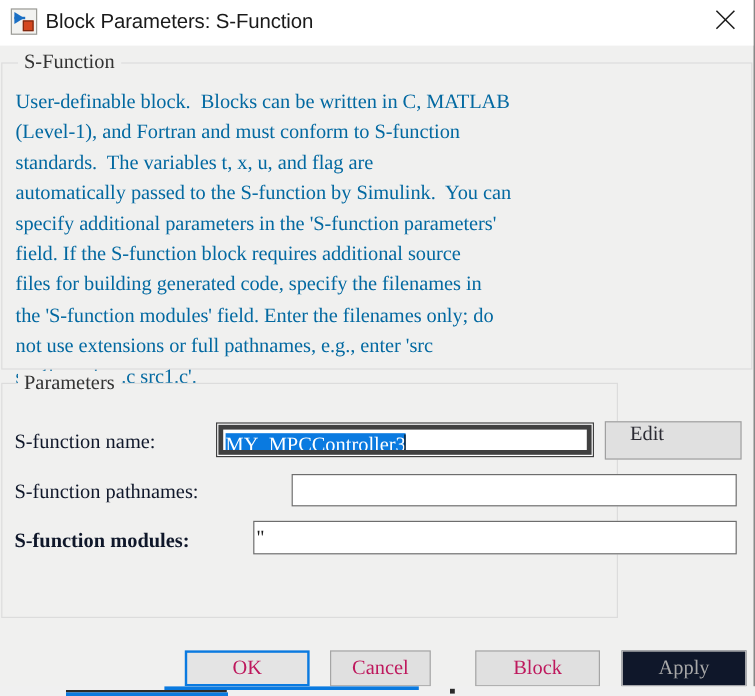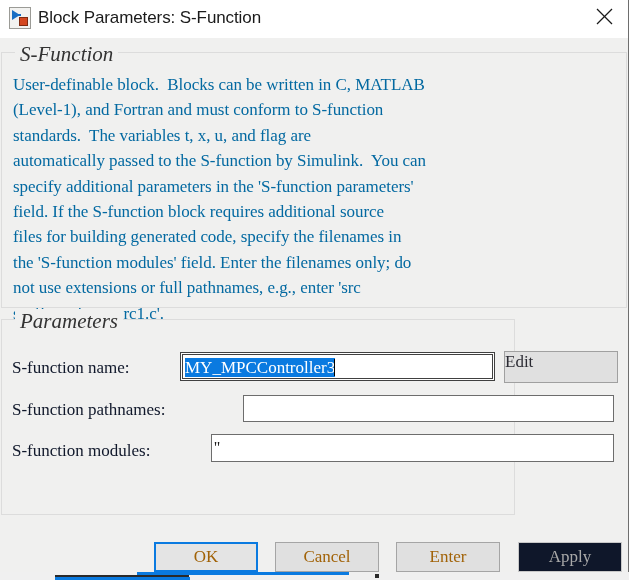--- a/index.html
+++ b/index.html
@@ -91,24 +91,23 @@
     border: 1px solid #dcdcdc;
     box-sizing: border-box;
     background: transparent;
   }
   .groupbox-legend {
     position: absolute;
     top: -11px;
     left: 13px;
     padding: 0 5px;
     background: #f0f0ef;
-    font-size: 21px;
+    font-size: 17px;
     color: #333333;
     white-space: nowrap;
-    font-style: italic;
   }
 
   #group-sfunction {
     left: 1px;
     top: 52px;
     width: 626px;
     height: 256px;
   }
   #desc-text {
     position: absolute;
@@ -143,21 +142,21 @@
     box-sizing: border-box;
     font-family: "Liberation Serif", "DejaVu Serif", serif;
     font-size: 17px;
     color: #1a1a1a;
     padding: 0 2px;
     line-height: 26px;
     white-space: nowrap;
     overflow: hidden;
   }
   .text-input.focused {
-    border: 3px solid #404040;
+    border: 6px solid #404040;
     outline: 1px solid #ffffff;
     outline-offset: -2px;
   }
   .sel {
     background: #0a7ae0;
     color: #ffffff;
   }
   #caret {
     display: inline-block;
     width: 1px;
@@ -174,53 +173,54 @@
     position: absolute;
     left: 504px; top: 351px;
     width: 114px; height: 32px;
     background: #e0e0e0;
     border: 1px solid #a0a0a0;
     box-sizing: border-box;
     font-family: "Liberation Serif", "DejaVu Serif", serif;
     font-size: 17px;
     color: #2b2b33;
     cursor: default;
+    padding-left: 20px;
   }
 
   
   #label-params { left: 12px;  top: 400px; }
   #input-params { left: 243px; top: 395px; width: 371px; height: 27px; }
 
   
-  #label-modules { left: 12px; top: 441px; }
+  #label-modules { left: 12px; top: 441px; font-weight: bold; }
   #input-modules { left: 211px; top: 434px; width: 403px; height: 28px; }
 
   
   .dlg-button {
     position: absolute;
     top: 542px;
     height: 30px;
     background: #e0e0e0;
     border: 1px solid #a5a5a5;
     box-sizing: border-box;
     font-family: "Liberation Serif", "DejaVu Serif", serif;
     font-size: 17px;
-    color: #a16207;
+    color: #be185d;
     cursor: default;
     text-align: center;
     line-height: 28px;
   }
   #btn-ok {
     left: 154px;
     width: 104px;
     border: 2px solid #0a7ae0;
     background: #e4e4e4;
     line-height: 26px;
   }
-  #btn-cancel { left: 275px; width: 104px; }
+  #btn-cancel { left: 275px; width: 84px; }
   #btn-help   { left: 396px; width: 104px; }
   #btn-apply  {
     left: 518px; width: 104px;
     background: #0f172a;
     border: 1px solid #c8c8c8;
     color: #a8a8a8;
   }
 
   
   #bg-strip {
@@ -297,21 +297,21 @@
   <div id="btn-edit">Edit</div>
 
   <div class="row-label" id="label-params">S-function pathnames:</div>
   <div class="text-input" id="input-params" title=""></div>
 
   <div class="row-label" id="label-modules">S-function modules:</div>
   <div class="text-input" id="input-modules">''</div>
 
   <div class="dlg-button" id="btn-ok">OK</div>
   <div class="dlg-button" id="btn-cancel">Cancel</div>
-  <div class="dlg-button" id="btn-help">Enter</div>
+  <div class="dlg-button" id="btn-help">Block</div>
   <div class="dlg-button" id="btn-apply">Apply</div>
 
 </div>
 
 <div id="bg-strip"></div>
 <div id="taskbar-dark"></div>
 <div id="taskbar-line2"></div>
 <div id="taskbar-underline"></div>
 <div id="taskbar-tick"></div>
 

